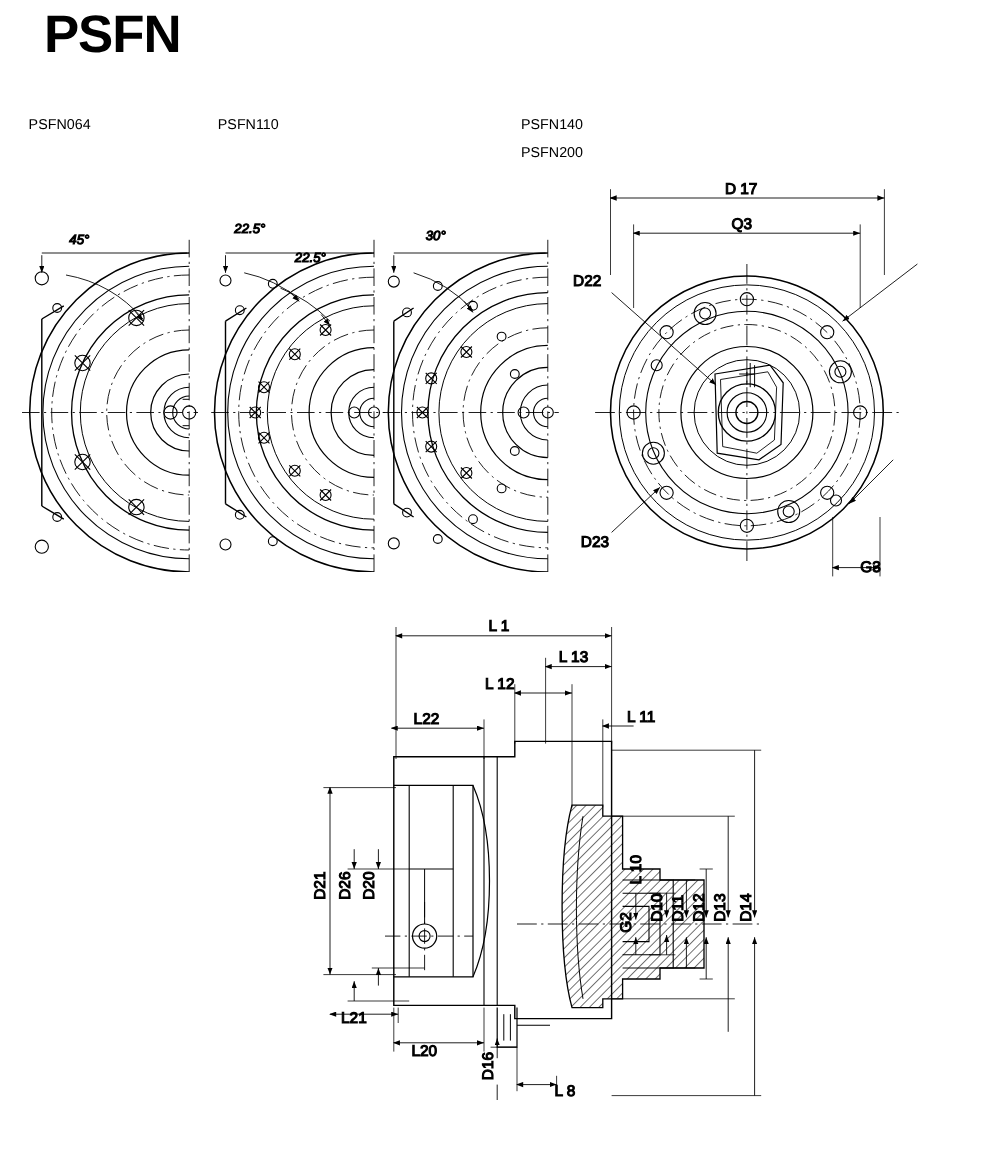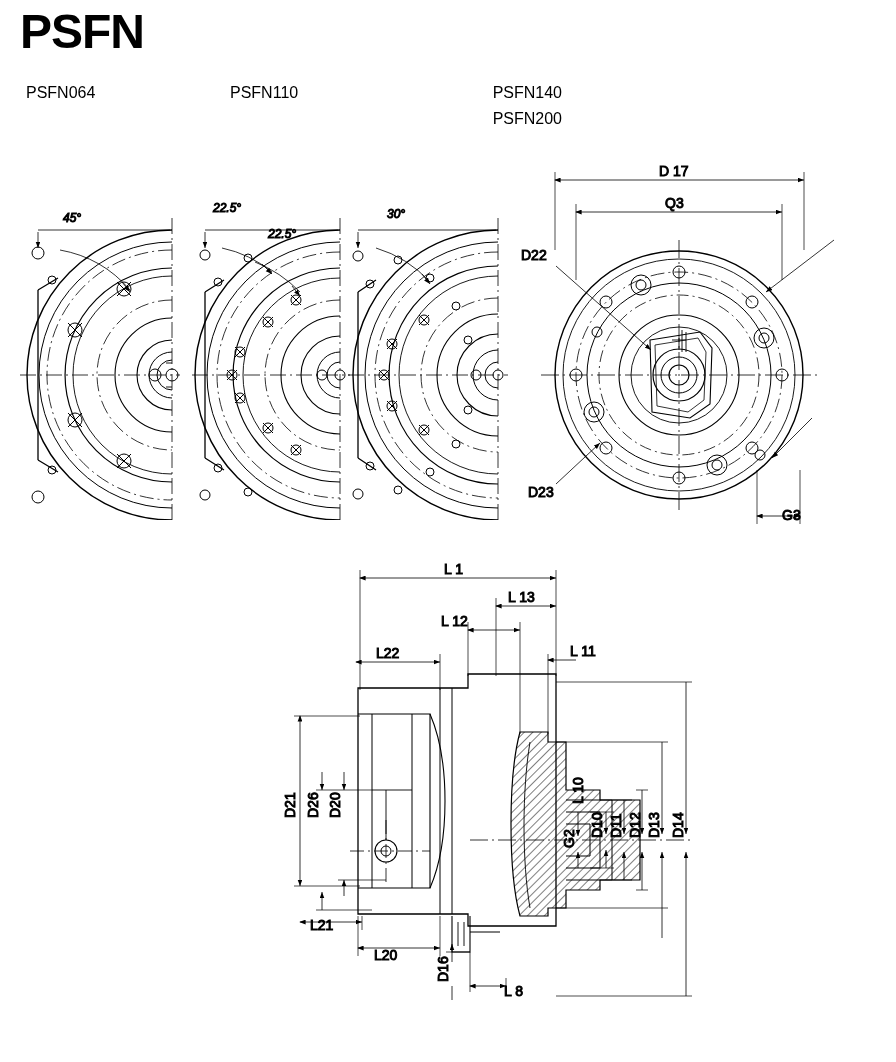--- a/index.html
+++ b/index.html
@@ -15,41 +15,41 @@
     position: relative;
     overflow: hidden;
   }
   .page {
     position: relative;
     width: 896px;
     height: 1062px;
   }
   .title {
     position: absolute;
-    left: 20px;
+    left: 40px;
     top: 8px;
     font-size: 48px;
     font-weight: bold;
     letter-spacing: -1px;
     line-height: 1;
   }
   .models {
     position: absolute;
-    top: 80px;
+    top: 100px;
     left: 26px;
     width: 560px;
-    font-size: 16px;
+    font-size: 13px;
     line-height: 26px;
   }
   .models .col {
     display: inline-block;
     vertical-align: top;
   }
   .col-a { width: 172px; }
-  .col-b { width: 152px; margin-left: 32px; }
+  .col-b { width: 152px; }
   .col-c { width: 180px; text-align: right; }
   svg {
     position: absolute;
     left: 0;
     top: 0;
   }
   .lbl {
     font-family: "Liberation Sans", sans-serif;
     font-size: 14px;
     fill: #000;

